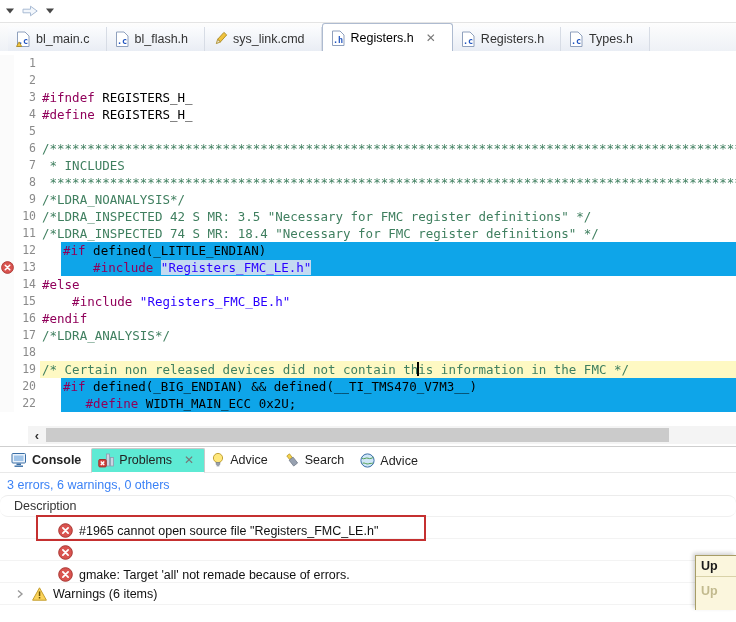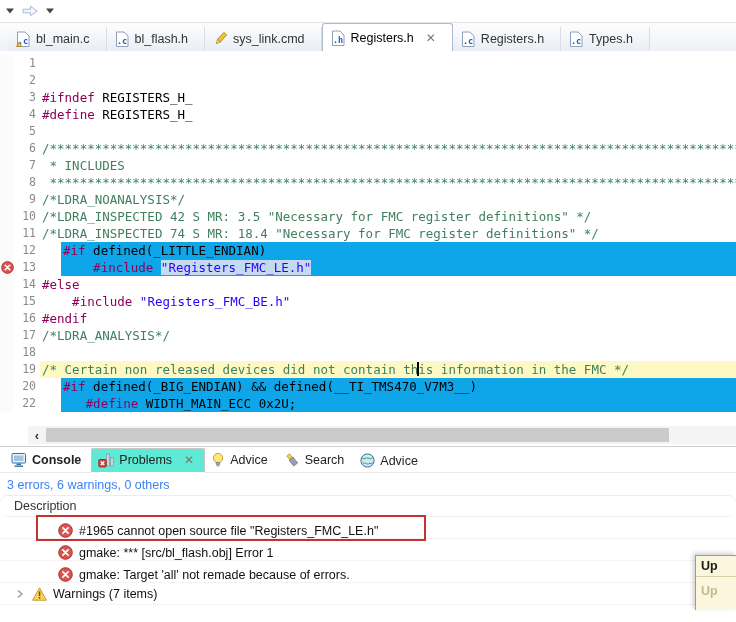--- a/index.html
+++ b/index.html
@@ -347,21 +347,20 @@
         <span>#1965 cannot open source file "Registers_FMC_LE.h"</span>
         <div class="red-box"></div>
       </div>
       <div class="trow lvl1">
         <span class="icon">
           <svg width="15" height="15" viewBox="0 0 15 15">
             <circle cx="7.5" cy="7.5" r="6.8" fill="#d9534f" stroke="#a93531"></circle>
             <path d="M4.9 4.9l5.2 5.2M10.1 4.9l-5.2 5.2" stroke="#fff" stroke-width="1.8" stroke-linecap="round"></path>
           </svg>
         </span>
-        <span>gmake: *** [src/bl_flash.obj] Error 1</span>
       </div>
       <div class="trow lvl1">
         <span class="icon">
           <svg width="15" height="15" viewBox="0 0 15 15">
             <circle cx="7.5" cy="7.5" r="6.8" fill="#d9534f" stroke="#a93531"></circle>
             <path d="M4.9 4.9l5.2 5.2M10.1 4.9l-5.2 5.2" stroke="#fff" stroke-width="1.8" stroke-linecap="round"></path>
           </svg>
         </span>
         <span>gmake: Target 'all' not remade because of errors.</span>
       </div>
@@ -371,21 +370,21 @@
             <path d="M3 1.5l4 3.5-4 3.5" stroke="#9a9a9a" stroke-width="1.4" fill="none"></path>
           </svg>
         </span>
         <span class="icon">
           <svg width="15" height="14" viewBox="0 0 15 14">
             <path d="M7.5 0.8L14.4 13.2H0.6z" fill="#fbd35a" stroke="#c49d2c"></path>
             <rect x="6.8" y="4.4" width="1.5" height="4.6" fill="#6b5200"></rect>
             <rect x="6.8" y="10" width="1.5" height="1.5" fill="#6b5200"></rect>
           </svg>
         </span>
-        <span>Warnings (7 items)</span>
+        <span>Warnings (6 items)</span>
       </div>
     </div>
 </div>
 
 <div class="popup">
   <div class="ptitle">Up</div>
   <div class="pghost">Up</div>
 </div>
 
 </body></html>

